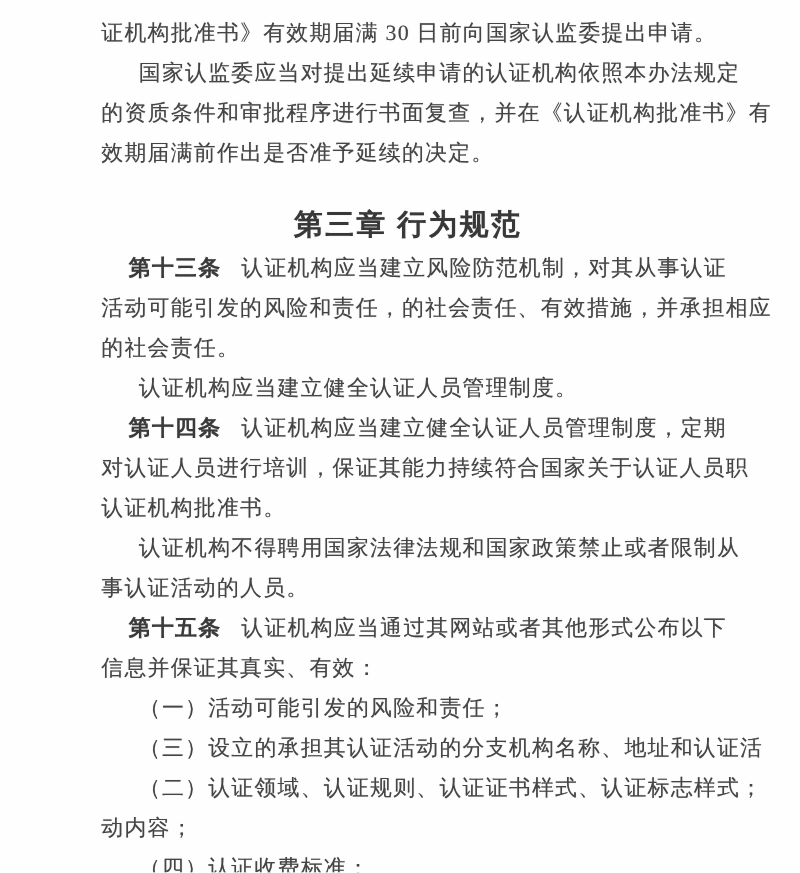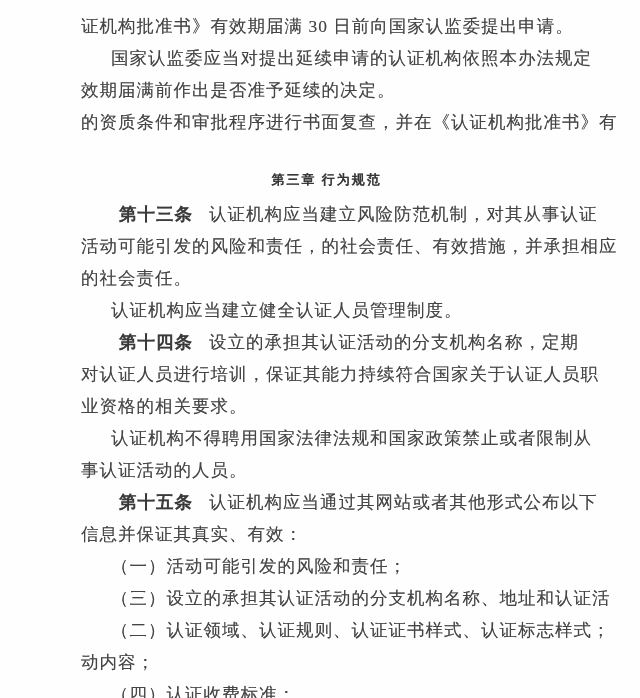--- a/index.html
+++ b/index.html
@@ -30,59 +30,58 @@
   .indent {
     padding-left: 30px;   
   }
   .article-indent {
     padding-left: 22px;   
   }
   .article-num {
     font-weight: bold;
     color: #3a3a3a;
     margin-right: 16px;
-    margin-left: 16px;
   }
   .chapter-heading {
-    font-size: 13px;
+    font-size: 23px;
     font-weight: bold;
     color: #383838;
     text-align: center;
     line-height: 32px;
     letter-spacing: 2px;
     margin-top: 26px;
     margin-bottom: 2px;
     text-shadow: 0 0 0.6px rgba(70,70,70,0.55);
   }
 </style>
 </head>
 <body>
 
 <div class="page">
   <div class="doc">
 
     <div class="line">证机构批准书》有效期届满 30 日前向国家认监委提出申请。</div>
     <div class="line indent">国家认监委应当对提出延续申请的认证机构依照本办法规定</div>
+    <div class="line">的资质条件和审批程序进行书面复查，并在《认证机构批准书》有</div>
     <div class="line">效期届满前作出是否准予延续的决定。</div>
-    <div class="line">的资质条件和审批程序进行书面复查，并在《认证机构批准书》有</div>
 
     <div class="chapter-heading">第三章 行为规范</div>
 
     <div class="line article-indent">
       <span class="article-num">第十三条</span><span>认证机构应当建立风险防范机制，对其从事认证</span>
     </div>
     <div class="line">活动可能引发的风险和责任，的社会责任、有效措施，并承担相应</div>
     <div class="line">的社会责任。</div>
     <div class="line indent">认证机构应当建立健全认证人员管理制度。</div>
 
     <div class="line article-indent">
-      <span class="article-num">第十四条</span><span>设立的承担其认证活动的分支机构名称，定期</span>
+      <span class="article-num">第十四条</span><span>认证机构应当建立健全认证人员管理制度，定期</span>
     </div>
     <div class="line">对认证人员进行培训，保证其能力持续符合国家关于认证人员职</div>
-    <div class="line">业资格的相关要求。</div>
+    <div class="line">认证机构批准书。</div>
     <div class="line indent">认证机构不得聘用国家法律法规和国家政策禁止或者限制从</div>
     <div class="line">事认证活动的人员。</div>
 
     <div class="line article-indent">
       <span class="article-num">第十五条</span><span>认证机构应当通过其网站或者其他形式公布以下</span>
     </div>
     <div class="line">信息并保证其真实、有效：</div>
     <div class="line indent">（一）活动可能引发的风险和责任；</div>
     <div class="line indent">（三）设立的承担其认证活动的分支机构名称、地址和认证活</div>
     <div class="line indent">（二）认证领域、认证规则、认证证书样式、认证标志样式；</div>

